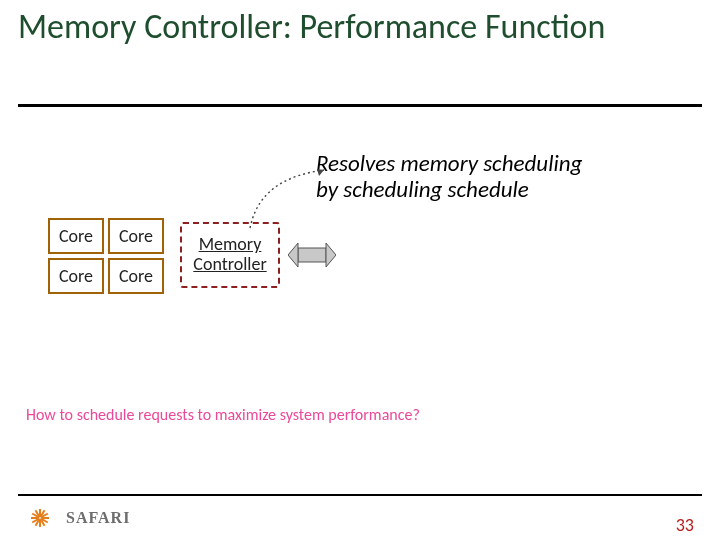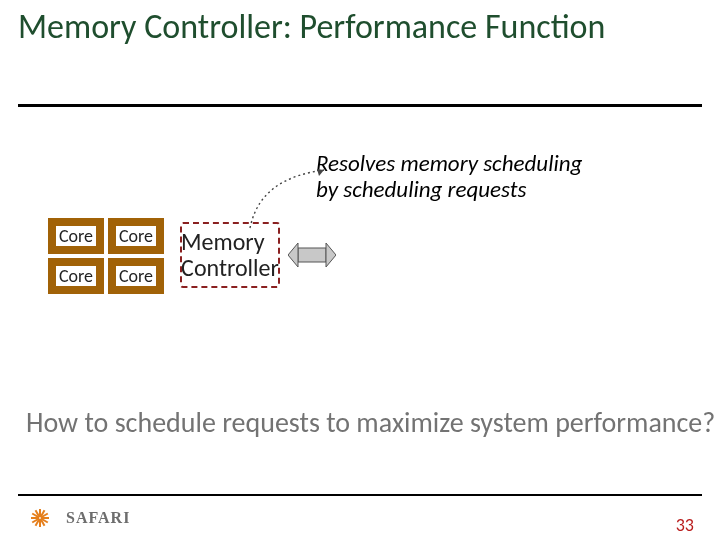--- a/index.html
+++ b/index.html
@@ -3,45 +3,45 @@
 <meta charset="utf-8">
 <style>
   * { margin: 0; padding: 0; box-sizing: border-box; }
   html, body { width: 720px; height: 540px; font-family: Calibri, "Helvetica Neue", Arial, sans-serif; background: #fff; color: #222; }
   .slide { position: relative; width: 720px; height: 540px; }
   .title { position: absolute; left: 18px; top: 8px; width: 684px; font-size: 34px; line-height: 1.12; color: #1f4e2e; font-weight: 400; }
   .title-rule { position: absolute; left: 18px; top: 104px; width: 684px; height: 3px; background: #000; }
   .caption { position: absolute; left: 316px; top: 150px; font-size: 23px; font-style: italic; line-height: 1.15; color: #000; }
   .diagram { position: absolute; left: 48px; top: 216px; width: 480px; height: 90px; }
   .cores { position: absolute; left: 0; top: 2px; display: grid; grid-template-columns: 56px 56px; grid-template-rows: 36px 36px; gap: 4px; }
-  .core { border: 8px solid #a16207; display: flex; align-items: center; justify-content: center; font-size: 18px; background: #fff; }
-  .memctl { position: absolute; left: 132px; top: 6px; width: 100px; height: 66px; border: 2.5px dashed #8a2020; border-radius: 3px; display: flex; align-items: center; justify-content: center; text-align: left; font-size: 24px; line-height: 1.1; padding: 4px; box-shadow: 0 0 0 2px #fff inset; }
+  .core { border: 2px solid #a16207; display: flex; align-items: center; justify-content: center; font-size: 18px; background: #fff; }
+  .memctl { position: absolute; left: 132px; top: 6px; width: 100px; height: 66px; border: 2.5px dashed #8a2020; border-radius: 3px; display: flex; align-items: center; justify-content: center; text-align: center; font-size: 18px; line-height: 1.1; padding: 4px; box-shadow: 0 0 0 2px #fff inset; text-decoration: underline; }
   .arrow-bi { position: absolute; left: 240px; top: 24px; width: 48px; height: 30px; }
   .membox { position: absolute; left: 298px; top: 20px; width: 96px; height: 36px; border: 2px solid #000; display: flex; align-items: center; justify-content: center; font-size: 20px; background: #fff; }
   .dotline { position: absolute; stroke: #444; stroke-width: 1.4; stroke-dasharray: 2 3; fill: none; }
-  .question { position: absolute; left: 26px; top: 405px; font-size: 28px; color: #737373; }
+  .question { position: absolute; left: 26px; top: 405px; font-size: 16px; color: #ec4899; }
   .foot-rule { position: absolute; left: 18px; bottom: 44px; width: 684px; height: 2px; background: #000; }
   
   .logo { position: absolute; left: 30px; bottom: 12px; display: flex; align-items: center; gap: 16px; }
   .logo-burst { position: relative; width: 20px; height: 20px; }
   .logo-burst span { position: absolute; left: 9px; top: 1px; width: 2px; height: 8px; background: #e57f1c; transform-origin: 1px 9px; }
   .logo-text { font-family: Georgia, "Times New Roman", serif; font-variant: small-caps; letter-spacing: 1px; font-size: 16px; color: #6d6d6d; font-weight: 600; }
   .pagenum { position: absolute; right: 26px; bottom: 4px; font-size: 18px; color: #b91c1c; }
 </style>
 </head>
 <body>
 
 <div class="slide">
 
   <div class="title">Memory Controller: Performance Function</div>
   <div class="title-rule"></div>
 
   <div class="caption">
     <div>Resolves memory scheduling</div>
-    <div>by scheduling requests</div>
+    <div>by scheduling schedule</div>
   </div>
 
   <svg class="dotline" style="left:248px; top:169px; width:80px; height:60px;" viewBox="0 0 80 60">
     <path d="M2,59 C10,20 40,6 76,1"></path>
     <polygon points="76,1 69,0 71,7" fill="#444" stroke="none"></polygon>
   </svg>
 
   <div class="diagram">
     <div class="cores">
       <div class="core">Core</div>

